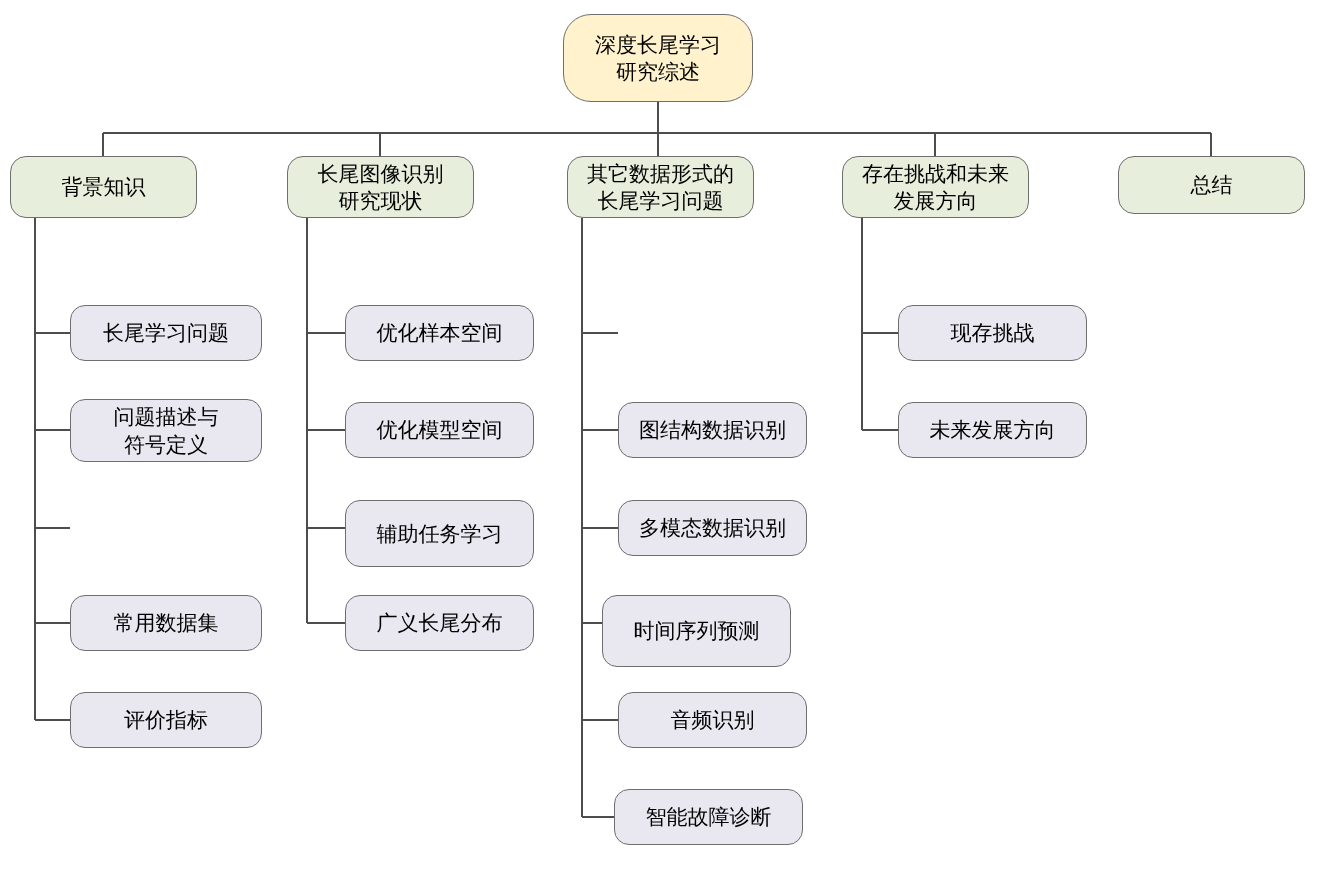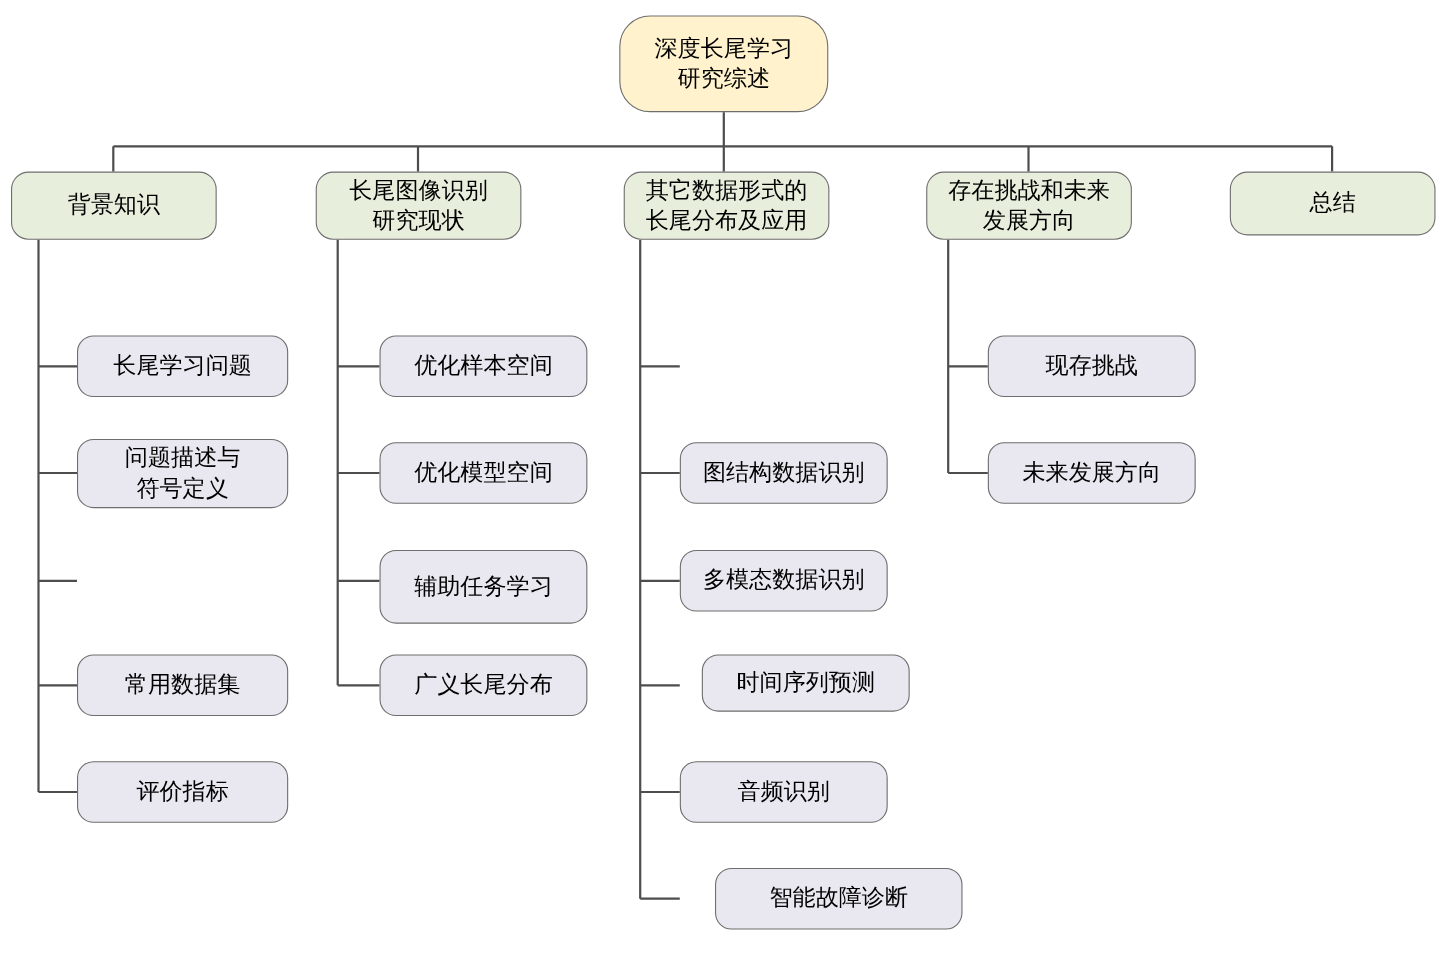--- a/index.html
+++ b/index.html
@@ -81,21 +81,21 @@
 
   <div class="node branch" style="left:10px;top:156px;width:187px;height:62px">
     <span class="label">背景知识</span>
   </div>
   <div class="node branch" style="left:287px;top:156px;width:187px;height:62px">
     <span class="label">长尾图像识别
 研究现状</span>
   </div>
   <div class="node branch" style="left:567px;top:156px;width:187px;height:62px">
     <span class="label">其它数据形式的
-长尾分布及应用</span>
+长尾学习问题</span>
   </div>
   <div class="node branch" style="left:842px;top:156px;width:187px;height:62px">
     <span class="label">存在挑战和未来
 发展方向</span>
   </div>
   <div class="node branch" style="left:1118px;top:156px;width:187px;height:58px">
     <span class="label">总结</span>
   </div>
 
   <div class="node child" style="left:70px;top:305px;width:192px;height:56px">
@@ -124,27 +124,27 @@
   <div class="node child" style="left:345px;top:595px;width:189px;height:56px">
     <span class="label">广义长尾分布</span>
   </div>
 
   <div class="node child" style="left:618px;top:402px;width:189px;height:56px">
     <span class="label">图结构数据识别</span>
   </div>
   <div class="node child" style="left:618px;top:500px;width:189px;height:56px">
     <span class="label">多模态数据识别</span>
   </div>
-  <div class="node child" style="left:638px;top:595px;width:189px;height:52px">
+  <div class="node child" style="left:602px;top:595px;width:189px;height:72px">
     <span class="label">时间序列预测</span>
   </div>
   <div class="node child" style="left:618px;top:692px;width:189px;height:56px">
     <span class="label">音频识别</span>
   </div>
-  <div class="node child" style="left:650px;top:789px;width:225px;height:56px">
+  <div class="node child" style="left:614px;top:789px;width:189px;height:56px">
     <span class="label">智能故障诊断</span>
   </div>
 
   <div class="node child" style="left:898px;top:305px;width:189px;height:56px">
     <span class="label">现存挑战</span>
   </div>
   <div class="node child" style="left:898px;top:402px;width:189px;height:56px">
     <span class="label">未来发展方向</span>
   </div>
 

